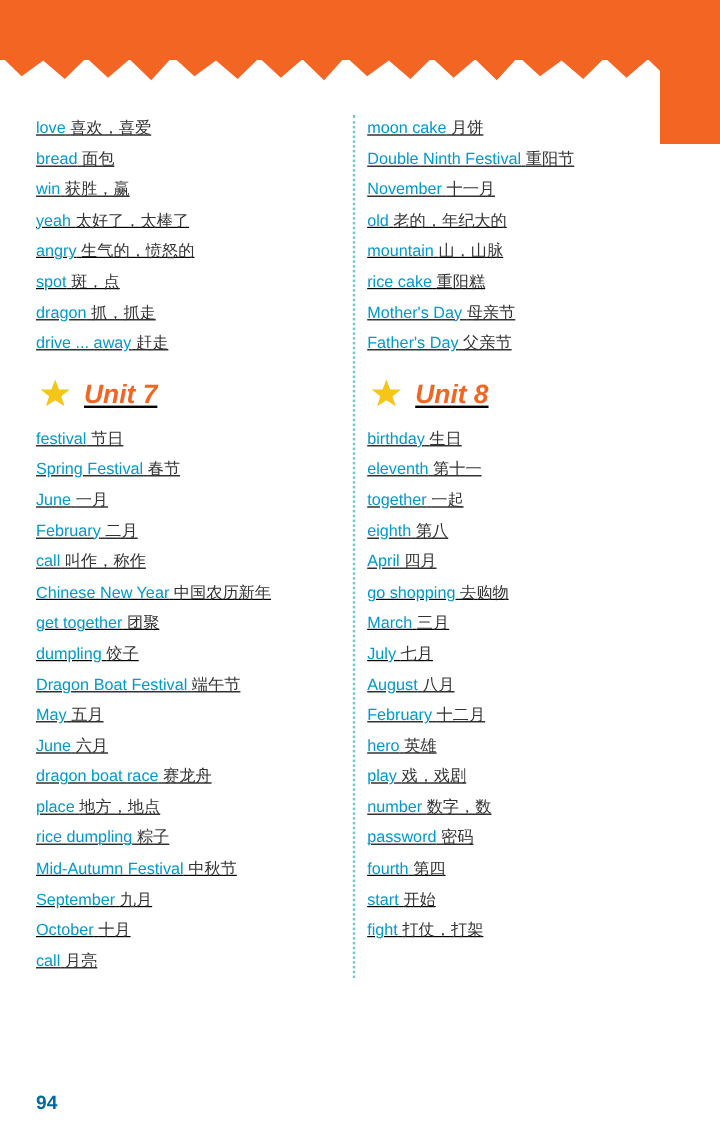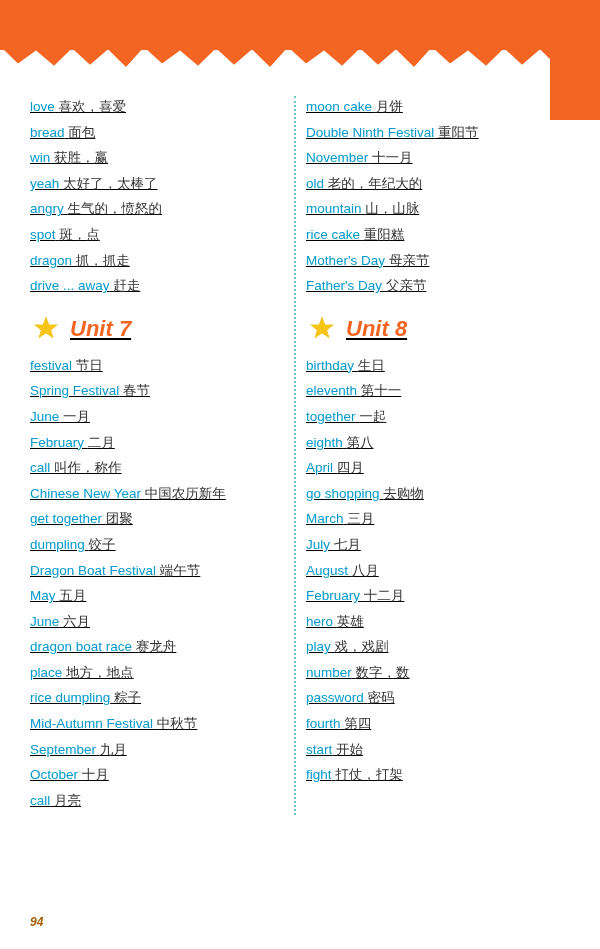--- a/index.html
+++ b/index.html
@@ -102,24 +102,23 @@
       font-size: 22px;
       font-weight: bold;
       color: #f26522;
       font-style: italic;
     }
 
     .page-number {
       position: absolute;
       bottom: 20px;
       left: 30px;
-      font-size: 12px;
-      color: #a16207;
+      font-size: 16px;
+      color: #0369a1;
       font-weight: bold;
-      font-style: italic;
     }
   </style>
 </head>
 <body>
 
 <div class="top-decoration"></div>
 
 <div class="right-decoration"></div>
 
 <div class="content">

